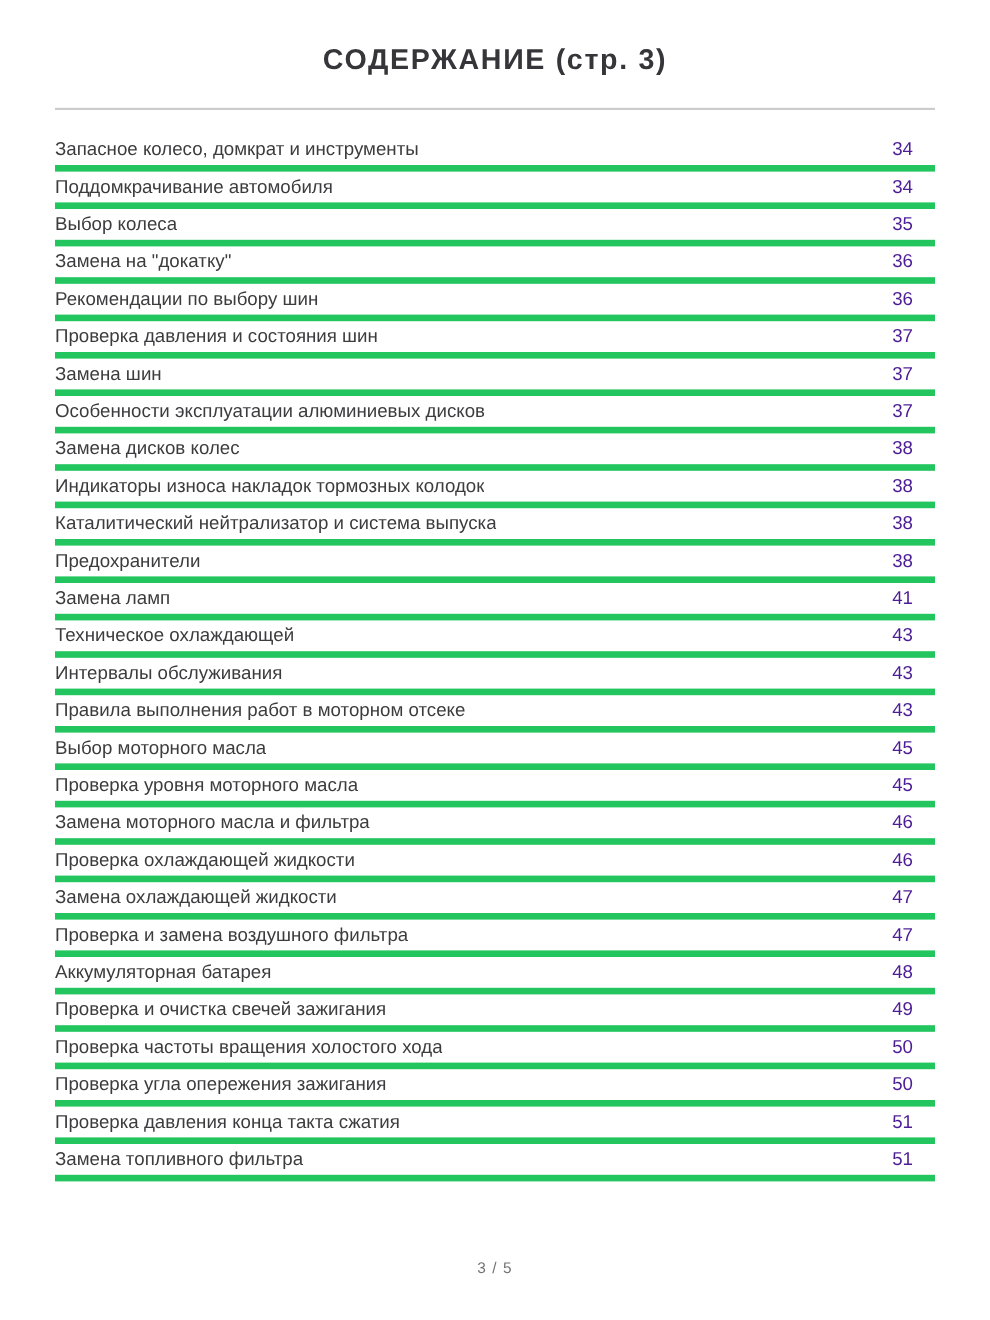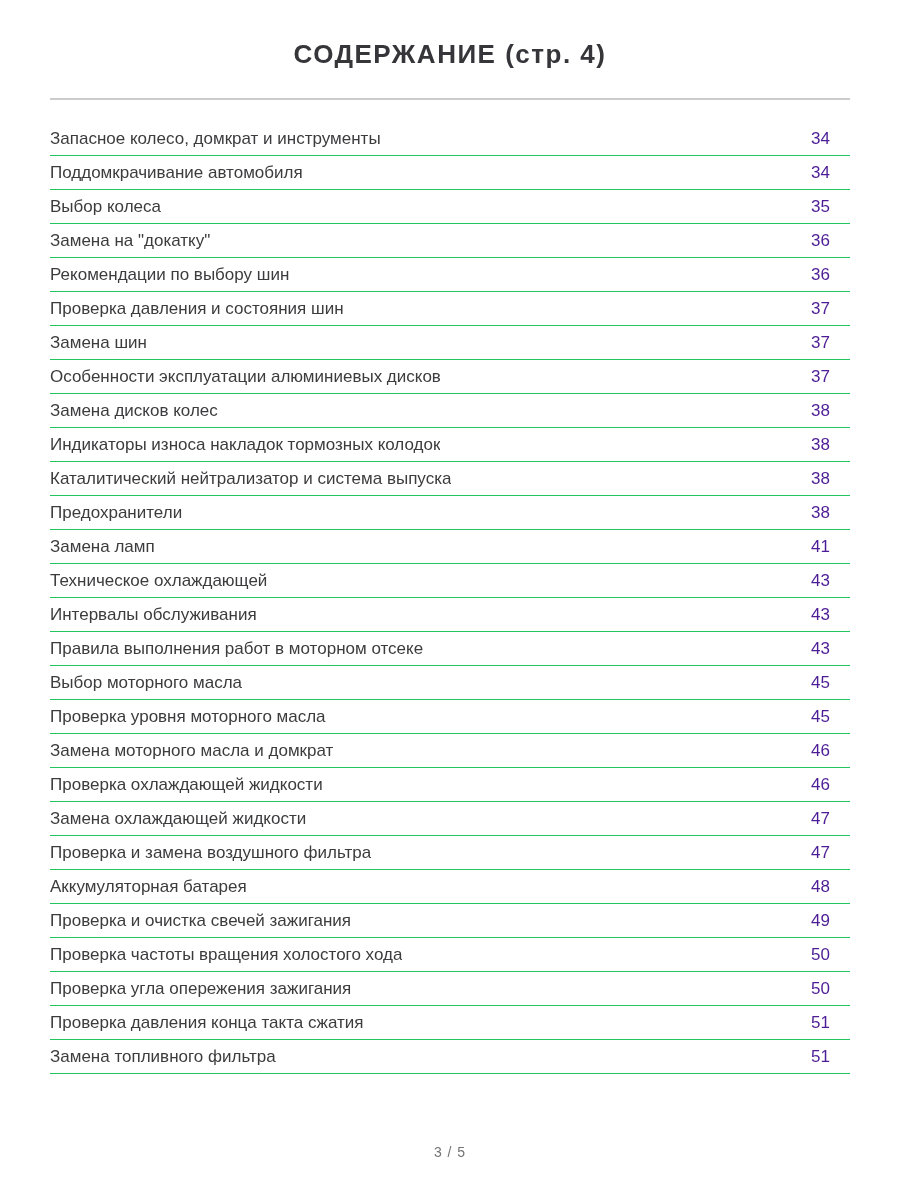--- a/index.html
+++ b/index.html
@@ -37,21 +37,21 @@
   }
   .toc-list {
     margin-top: 22px;
   }
   .toc-row {
     box-sizing: border-box;
     height: 34px;
     display: flex;
     align-items: center;
     justify-content: space-between;
-    border-bottom: 1px solid #22c55e;
+    border-bottom: 6px solid #22c55e;
     cursor: pointer;
   }
   .toc-label {
     font-size: 17px;
     line-height: 20px;
     color: #3c3c3e;
     white-space: nowrap;
     overflow: hidden;
   }
   .toc-page {
@@ -67,21 +67,21 @@
     font-size: 14px;
     line-height: 17px;
     letter-spacing: 1px;
     color: #737373;
   }
 </style>
 </head>
 <body>
 
 <div class="page">
-  <h1 class="toc-title">СОДЕРЖАНИЕ (стр. 4)</h1>
+  <h1 class="toc-title">СОДЕРЖАНИЕ (стр. 3)</h1>
 
   <hr class="header-divider">
 
   <div class="toc-list">
       <div class="toc-row">
         <span class="toc-label">Запасное колесо, домкрат и инструменты</span>
         <span class="toc-page">34</span>
       </div>
       <div class="toc-row">
         <span class="toc-label">Поддомкрачивание автомобиля</span>
@@ -145,21 +145,21 @@
       </div>
       <div class="toc-row">
         <span class="toc-label">Выбор моторного масла</span>
         <span class="toc-page">45</span>
       </div>
       <div class="toc-row">
         <span class="toc-label">Проверка уровня моторного масла</span>
         <span class="toc-page">45</span>
       </div>
       <div class="toc-row">
-        <span class="toc-label">Замена моторного масла и домкрат</span>
+        <span class="toc-label">Замена моторного масла и фильтра</span>
         <span class="toc-page">46</span>
       </div>
       <div class="toc-row">
         <span class="toc-label">Проверка охлаждающей жидкости</span>
         <span class="toc-page">46</span>
       </div>
       <div class="toc-row">
         <span class="toc-label">Замена охлаждающей жидкости</span>
         <span class="toc-page">47</span>
       </div>

